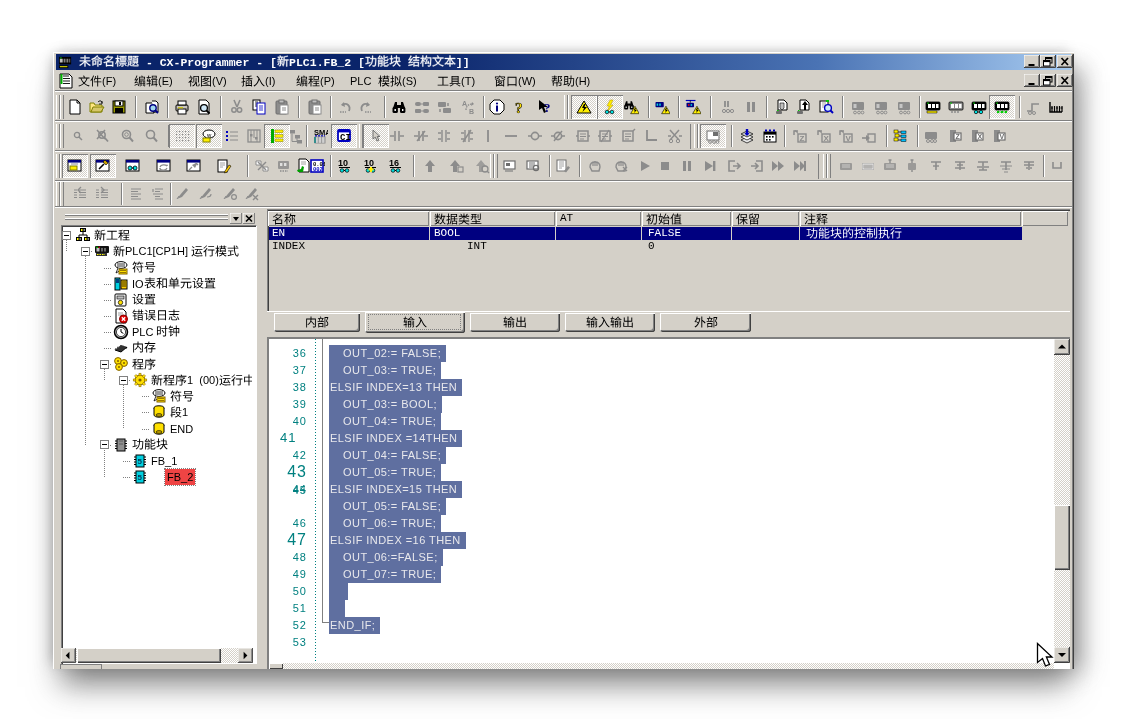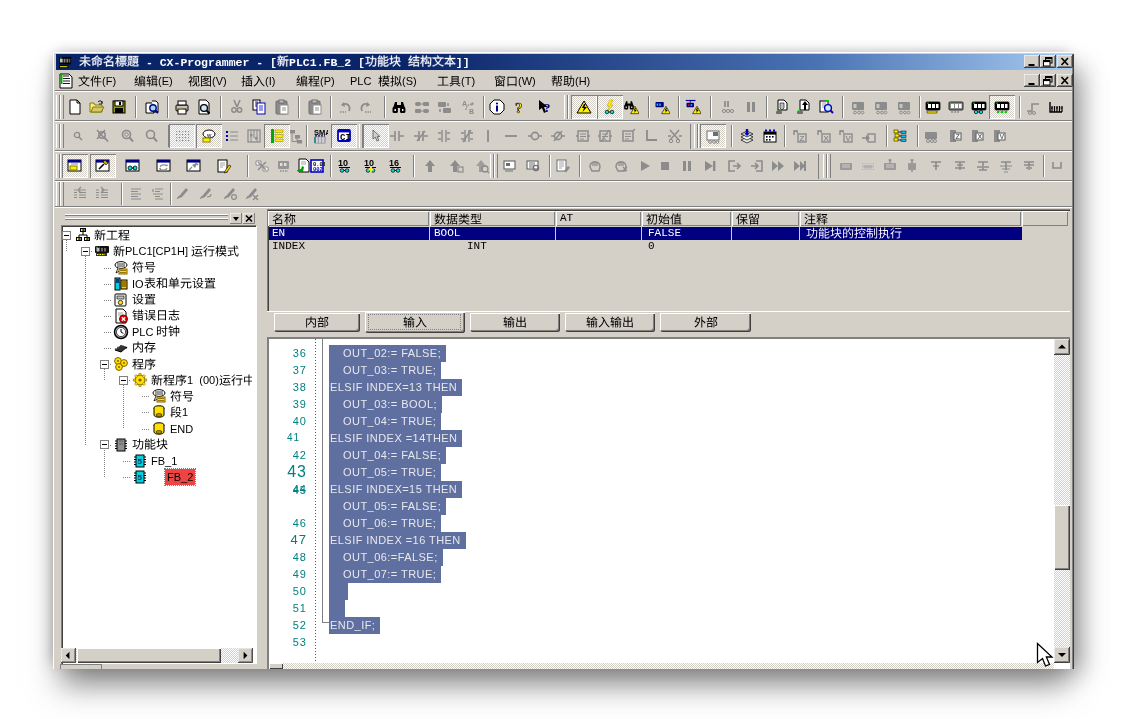--- a/index.html
+++ b/index.html
@@ -1401,27 +1401,27 @@
       </svg><svg class="k" style="width:12px;height:12px" viewBox="0 0 1000 1000">
         <use href="#u90E8"></use>
       </svg></div>
     <div class="a " style="left:267px;top:337px;width:803px;height:332px;background:#fff;border-top:2px solid #808080;border-left:2px solid #808080;"></div>
     <div class="a " style="left:269px;top:339px;width:785px;height:324px;background:#fff;"></div>
     <div class="a" style="left:280px;top:345px;width:27px;height:16px;line-height:16px;font-family:'Liberation Sans',sans-serif;font-size:11px;color:#008080;text-align:right;letter-spacing:1px;">36</div>
     <div class="a" style="left:280px;top:362px;width:27px;height:16px;line-height:16px;font-family:'Liberation Sans',sans-serif;font-size:11px;color:#008080;text-align:right;letter-spacing:1px;">37</div>
     <div class="a" style="left:280px;top:379px;width:27px;height:16px;line-height:16px;font-family:'Liberation Sans',sans-serif;font-size:11px;color:#008080;text-align:right;letter-spacing:1px;">38</div>
     <div class="a" style="left:280px;top:396px;width:27px;height:16px;line-height:16px;font-family:'Liberation Sans',sans-serif;font-size:11px;color:#008080;text-align:right;letter-spacing:1px;">39</div>
     <div class="a" style="left:280px;top:413px;width:27px;height:16px;line-height:16px;font-family:'Liberation Sans',sans-serif;font-size:11px;color:#008080;text-align:right;letter-spacing:1px;">40</div>
-    <div class="a" style="left:280px;top:430px;width:27px;height:16px;line-height:16px;font-family:'Liberation Sans',sans-serif;font-size:10px;color:#008080;text-align:center;letter-spacing:1px;">41</div>
+    <div class="a" style="left:280px;top:430px;width:27px;height:16px;line-height:16px;font-family:'Liberation Sans',sans-serif;font-size:13px;color:#008080;text-align:left;letter-spacing:1px;">41</div>
     <div class="a" style="left:280px;top:447px;width:27px;height:16px;line-height:16px;font-family:'Liberation Sans',sans-serif;font-size:11px;color:#008080;text-align:right;letter-spacing:1px;">42</div>
     <div class="a" style="left:280px;top:464px;width:27px;height:16px;line-height:16px;font-family:'Liberation Sans',sans-serif;font-size:16px;color:#008080;text-align:right;letter-spacing:1px;">43</div>
     <div class="a" style="left:280px;top:481px;width:27px;height:16px;line-height:16px;font-family:'Liberation Sans',sans-serif;font-size:11px;color:#008080;text-align:right;letter-spacing:1px;">44</div>
     <div class="a" style="left:280px;top:482px;width:27px;height:16px;line-height:16px;font-family:'Liberation Sans',sans-serif;font-size:11px;color:#008080;text-align:right;letter-spacing:1px;">45</div>
     <div class="a" style="left:280px;top:515px;width:27px;height:16px;line-height:16px;font-family:'Liberation Sans',sans-serif;font-size:11px;color:#008080;text-align:right;letter-spacing:1px;">46</div>
-    <div class="a" style="left:280px;top:532px;width:27px;height:16px;line-height:16px;font-family:'Liberation Sans',sans-serif;font-size:13px;color:#008080;text-align:right;letter-spacing:1px;">47</div>
+    <div class="a" style="left:280px;top:532px;width:27px;height:16px;line-height:16px;font-family:'Liberation Sans',sans-serif;font-size:16px;color:#008080;text-align:right;letter-spacing:1px;">47</div>
     <div class="a" style="left:280px;top:549px;width:27px;height:16px;line-height:16px;font-family:'Liberation Sans',sans-serif;font-size:11px;color:#008080;text-align:right;letter-spacing:1px;">48</div>
     <div class="a" style="left:280px;top:566px;width:27px;height:16px;line-height:16px;font-family:'Liberation Sans',sans-serif;font-size:11px;color:#008080;text-align:right;letter-spacing:1px;">49</div>
     <div class="a" style="left:280px;top:583px;width:27px;height:16px;line-height:16px;font-family:'Liberation Sans',sans-serif;font-size:11px;color:#008080;text-align:right;letter-spacing:1px;">50</div>
     <div class="a" style="left:280px;top:600px;width:27px;height:16px;line-height:16px;font-family:'Liberation Sans',sans-serif;font-size:11px;color:#008080;text-align:right;letter-spacing:1px;">51</div>
     <div class="a" style="left:280px;top:617px;width:27px;height:16px;line-height:16px;font-family:'Liberation Sans',sans-serif;font-size:11px;color:#008080;text-align:right;letter-spacing:1px;">52</div>
     <div class="a" style="left:280px;top:634px;width:27px;height:16px;line-height:16px;font-family:'Liberation Sans',sans-serif;font-size:11px;color:#008080;text-align:right;letter-spacing:1px;">53</div>
     <div class="a " style="left:315px;top:339px;width:1px;height:324px;background-image:repeating-linear-gradient(180deg,#008080 0 1px,transparent 1px 3px);"></div>
     <div class="a " style="left:322px;top:339px;width:1px;height:284px;background:#808080;"></div>
     <div class="a " style="left:322px;top:622px;width:8px;height:1px;background:#808080;"></div>
     <div class="a" style="left:329px;top:345px;height:17px;line-height:17px;background:#5f6fa0;color:#e8e8ec;font-family:'Liberation Sans',sans-serif;font-size:11px;letter-spacing:0.45px;padding:0 5px 0 14px;white-space:nowrap;">OUT_02:= FALSE;</div>

